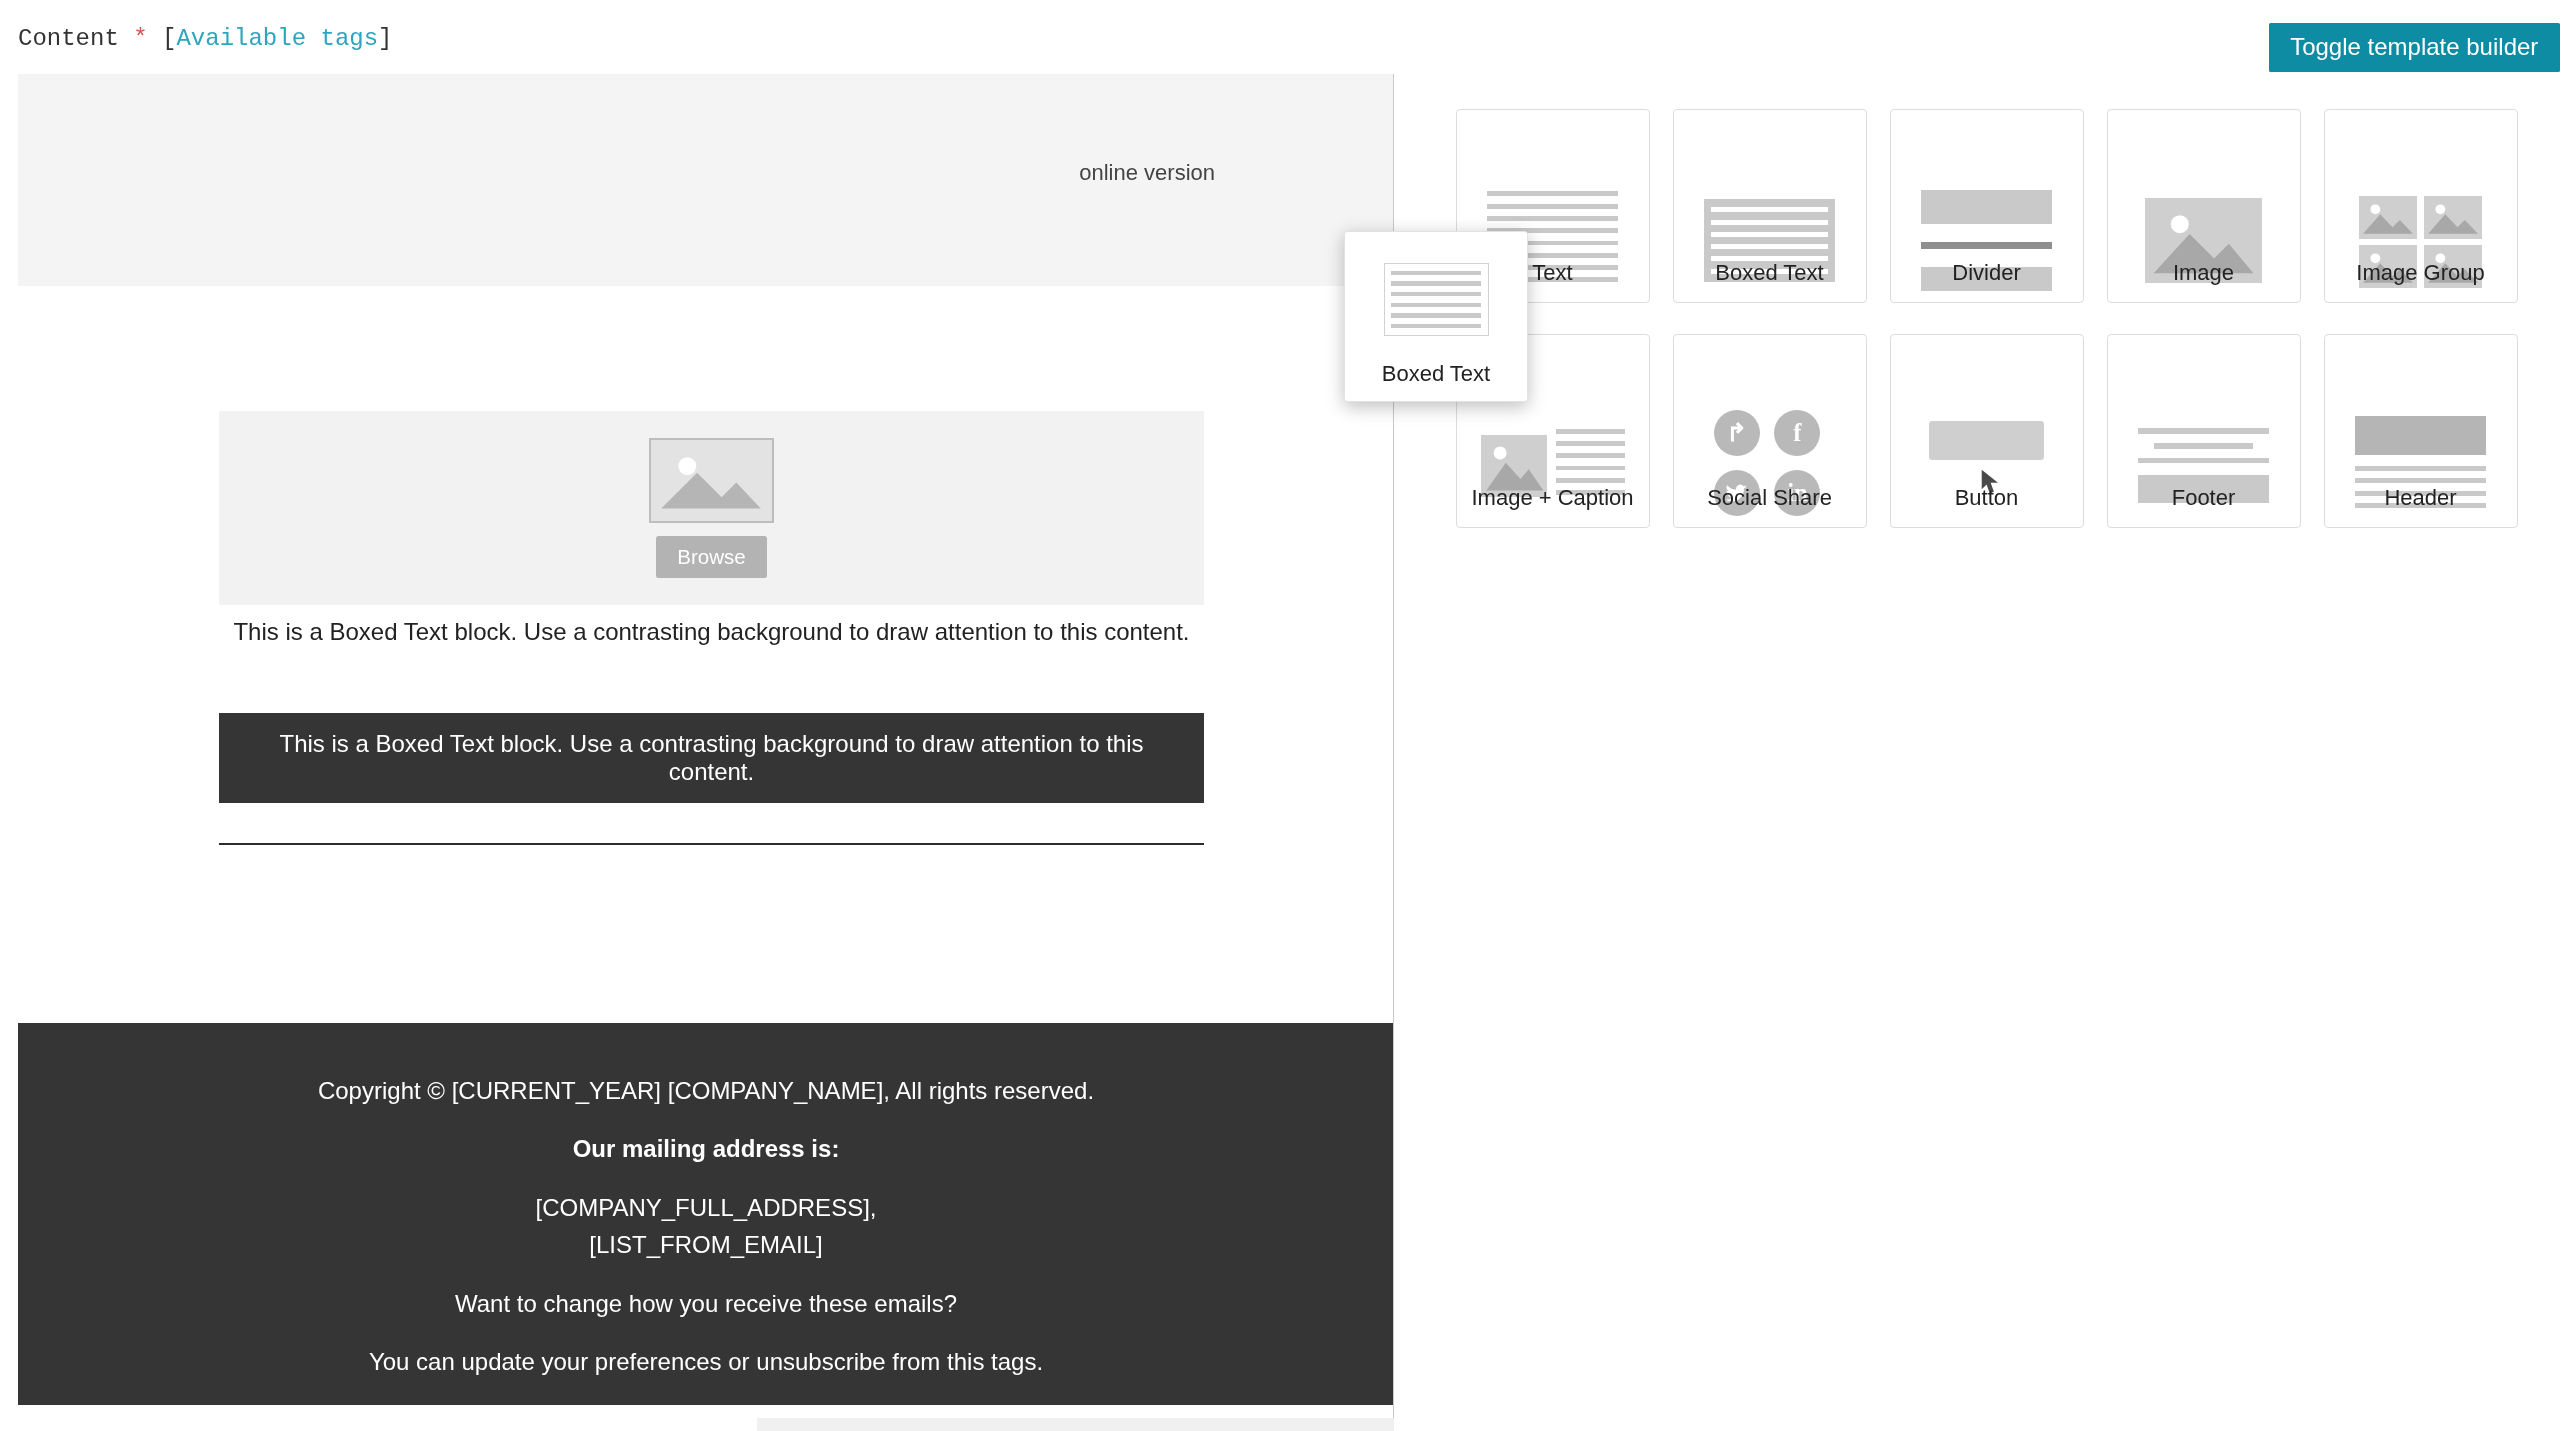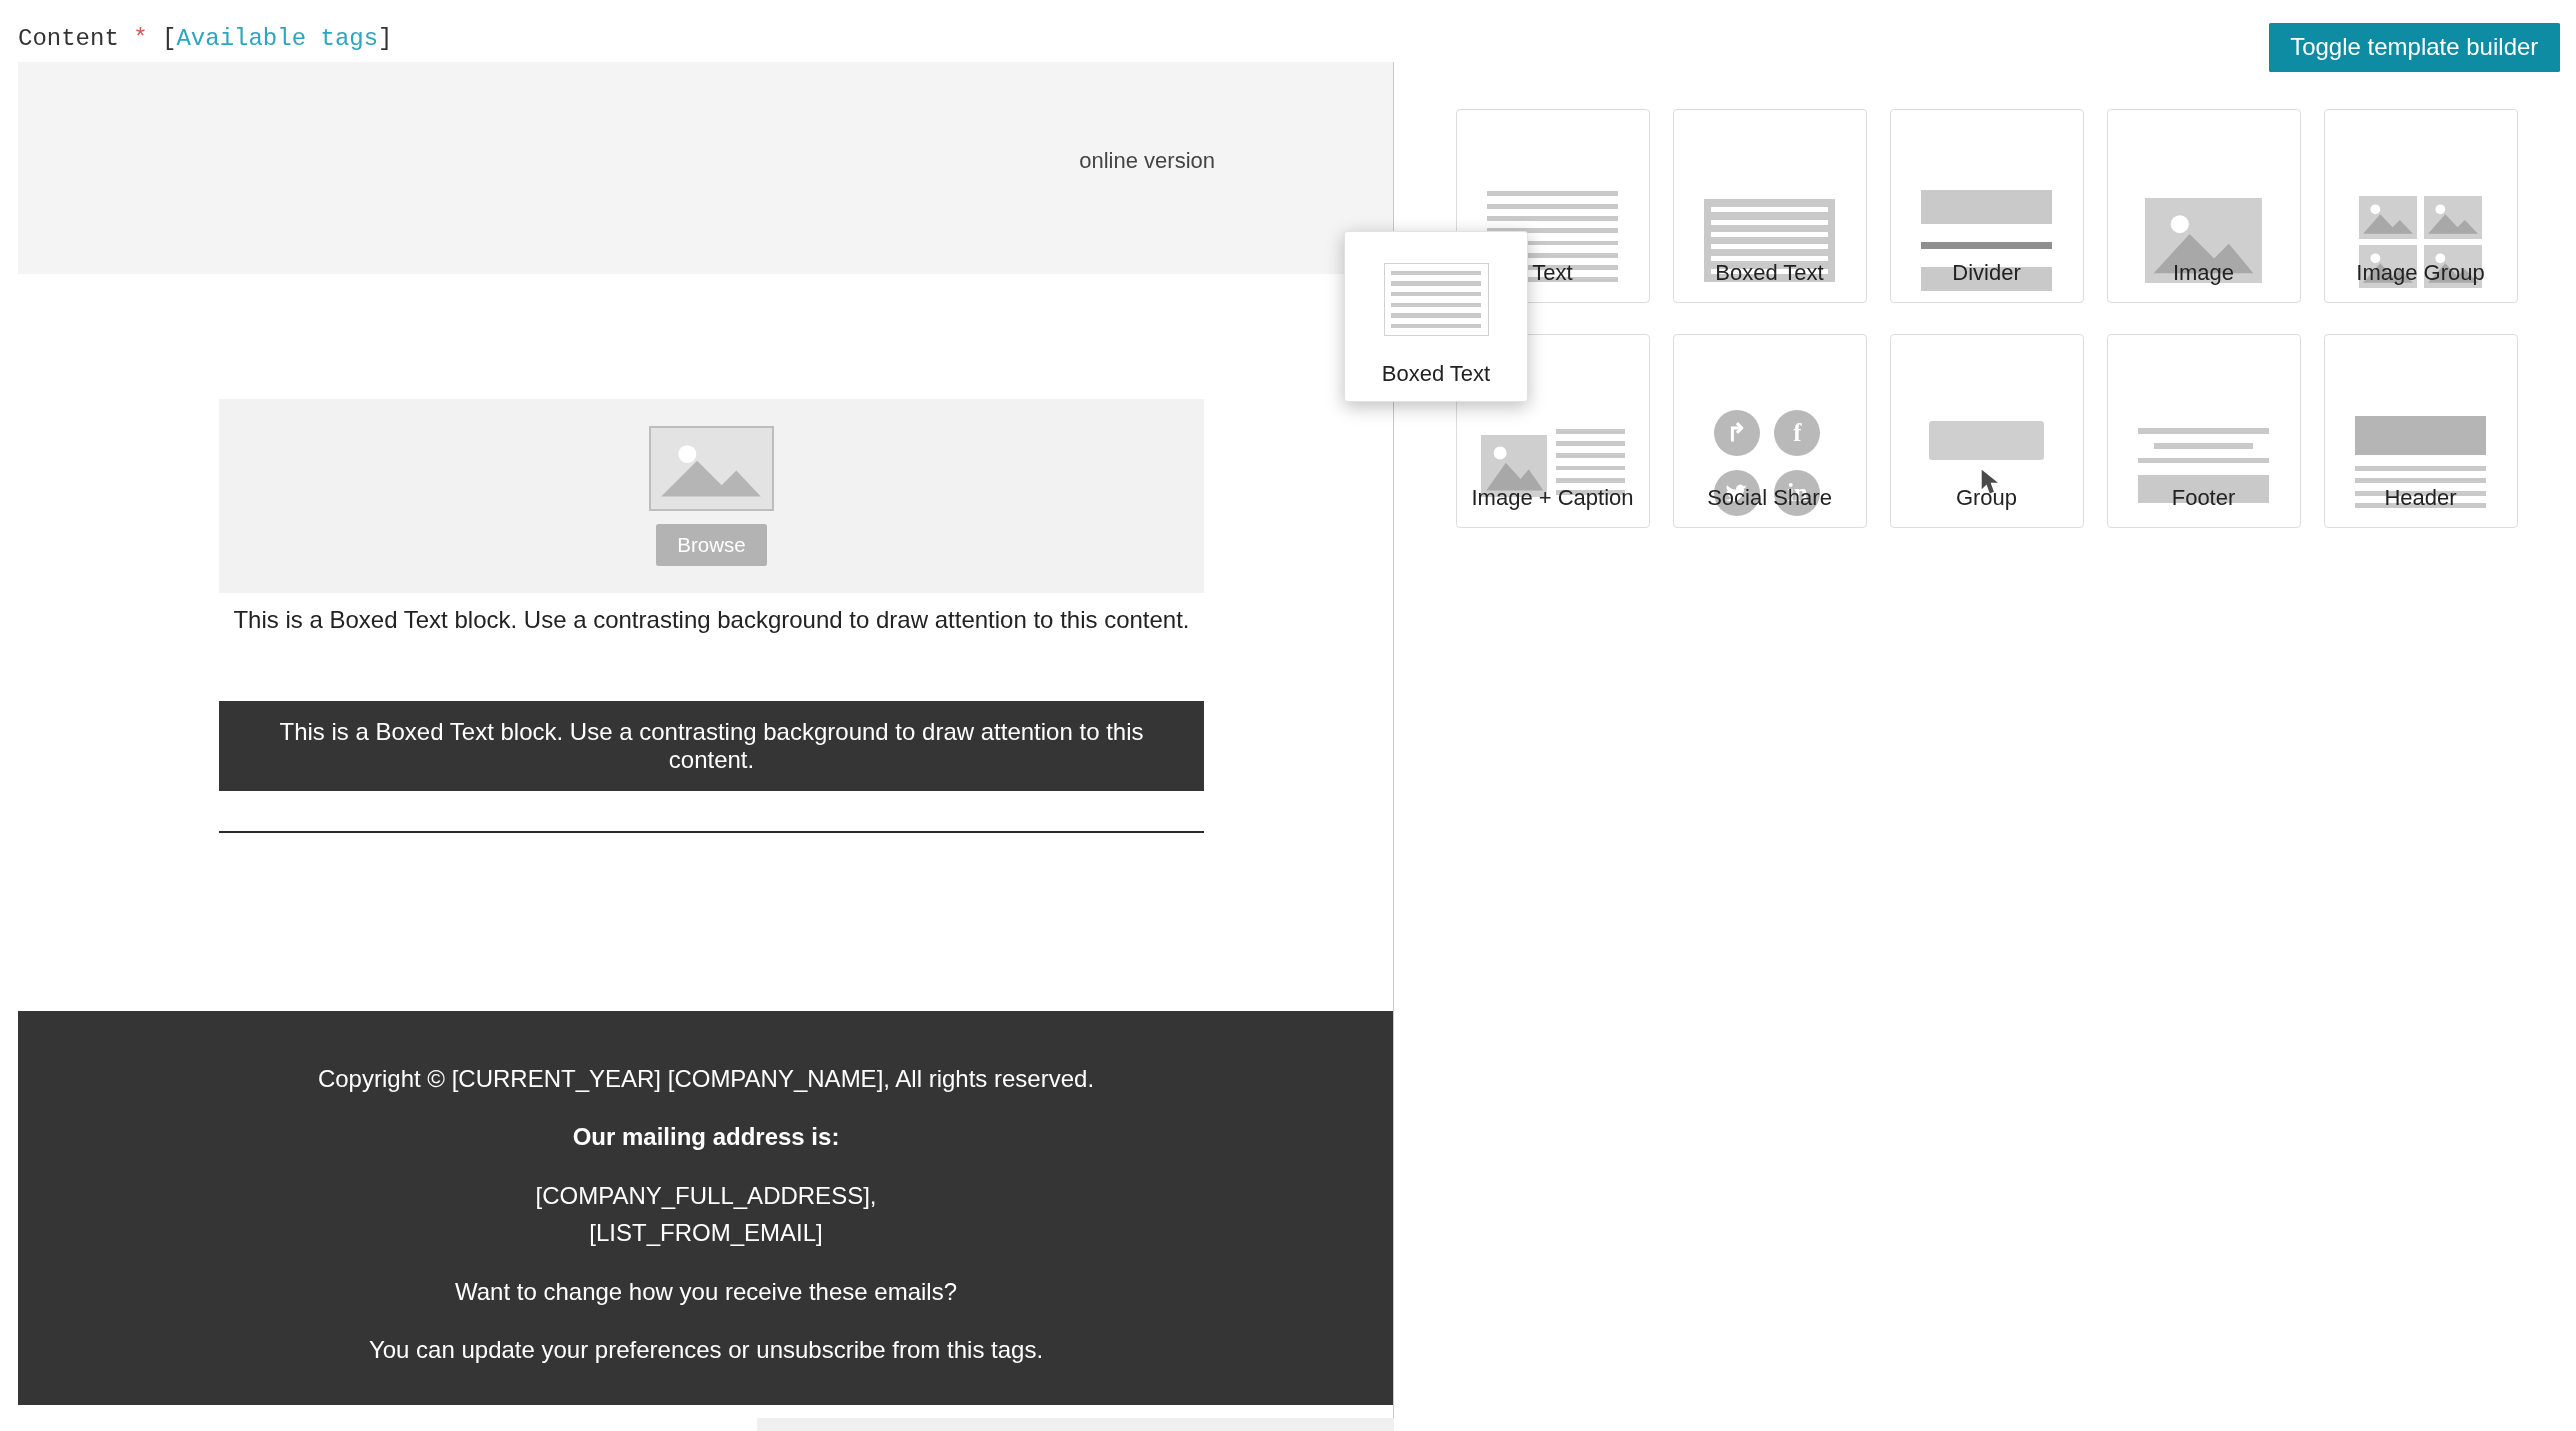--- a/index.html
+++ b/index.html
@@ -39,21 +39,21 @@
     font-family: "Liberation Sans", sans-serif;
     padding: 11.5px 21.3px 13px 21.3px;
     cursor: pointer;
     line-height: 1;
     border-radius: 1.6px;
   }
 
   
   .editor-pane {
     position: absolute;
-    left: 18px; top: 62px;
+    left: 18px; top: 74px;
     width: 1376px; height: 1356px;
     background: #d946ef;
     border-right: 1.6px solid #c9c9c9;
     overflow: hidden;
   }
 
   
   .preheader {
     position: absolute;
     left: 0; top: 0;
@@ -548,21 +548,21 @@
       <div class="thumb">
         <div class="button-thumb">
           <div class="btn"></div>
           <div class="cursor">
             <svg width="21.3" height="26" viewBox="0 0 26 32">
                 <path d="M2 1 L2 25 L8 19 L12 30 L17 28 L13 17 L22 17 Z" fill="#4a4a4a"></path>
               </svg>
           </div>
         </div>
       </div>
-      <div class="tile-label">Group</div>
+      <div class="tile-label">Button</div>
     </div>
 
     <div class="tile">
       <div class="thumb">
         <div class="footer-thumb">
           <i></i>
             <i class="short"></i>
             <i></i>
           <div class="blk"></div>
         </div>

